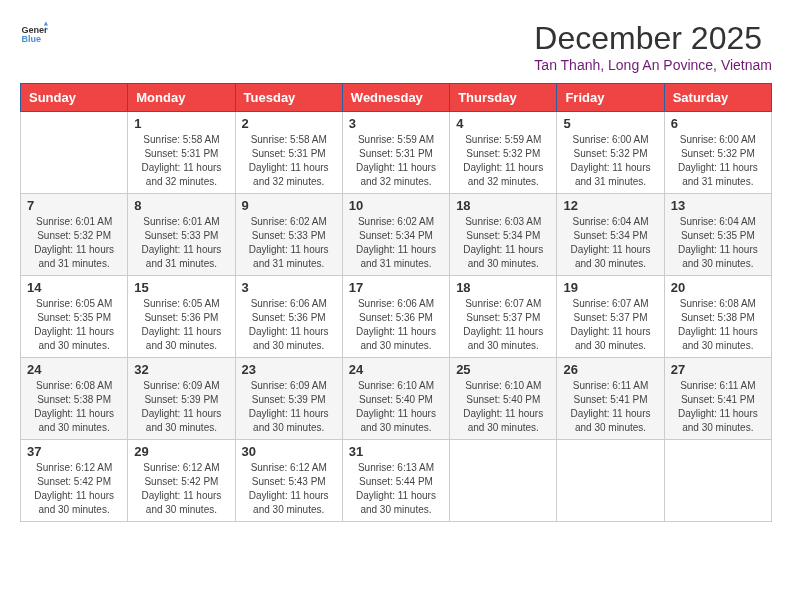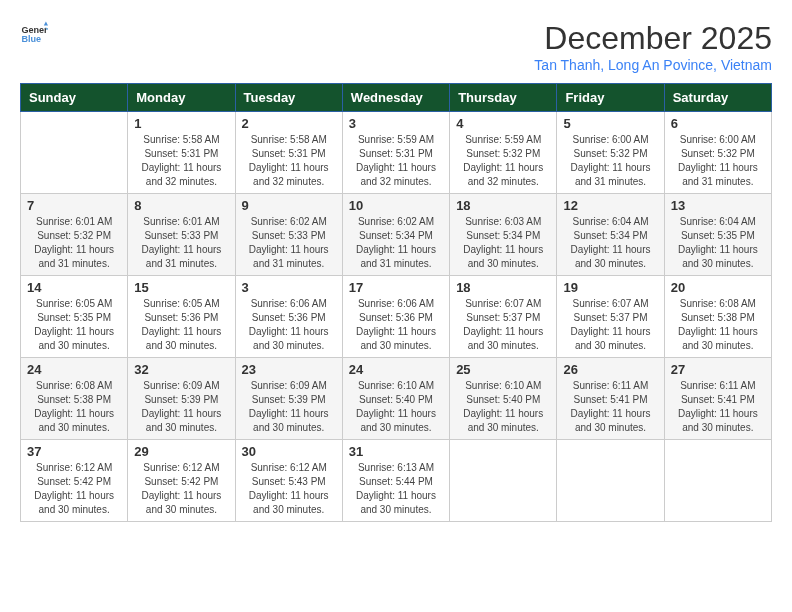--- a/index.html
+++ b/index.html
@@ -19,39 +19,38 @@
     .logo {
       display: flex;
       align-items: center;
       gap: 4px;
     }
     .logo-icon {
       width: 28px;
       height: 28px;
     }
     .title-section {
-      text-align: right;
+      text-align: left;
     }
     .month-year {
       font-size: 32px;
       font-weight: normal;
       color: #333;
     }
     .location {
       font-size: 14px;
-      color: #3b82f6;
-      margin-left: 44px;
+      color: #701a75;
     }
     .calendar {
       width: 100%;
       border-collapse: collapse;
       border: 1px solid #ccc;
     }
     .calendar th {
-      background: #14532d;
+      background: #ef4444;
       color: #fff;
       padding: 6px 8px;
       font-size: 13px;
       font-weight: bold;
       border: 1px solid #2a5fa4;
       text-align: left;
     }
     .calendar td {
       border: 1px solid #ccc;
       vertical-align: top;

